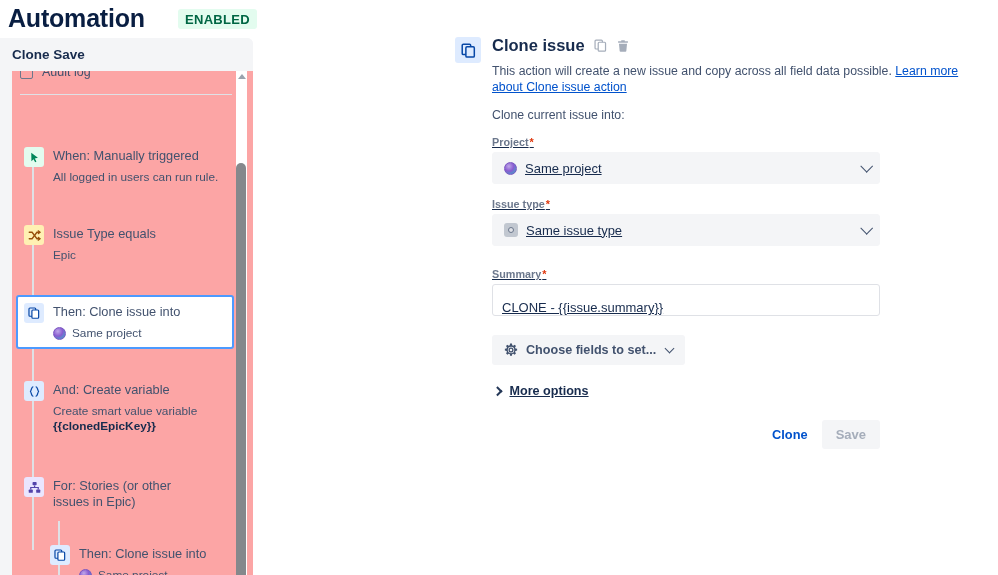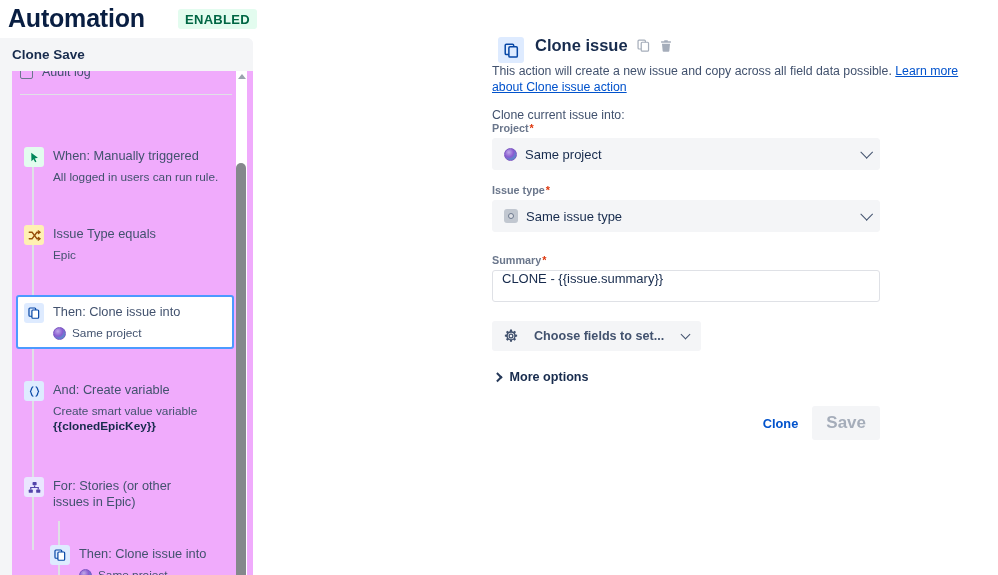--- a/index.html
+++ b/index.html
@@ -37,21 +37,21 @@
   }
   .left-header {
     position: absolute; left: 0; top: 0; width: 253px; height: 33px;
     padding: 9px 0 0 12px;
     font-size: 13.5px; font-weight: 600; color: #172B4D;
     background: #F4F5F7;
   }
   .tree-scroll {
     position: absolute; left: 12px; top: 33px;
     width: 241px; height: 504px;
-    background: #f0abfc;
+    background: #fca5a5;
     overflow: hidden;
   }
   .tree-inner { position: relative; width: 241px; height: 560px; }
 
   
   .audit-row {
     position: absolute; left: 8px; top: -6px;
     display: flex; align-items: center; gap: 9px;
     font-size: 12.5px; color: #42526E;
   }
@@ -123,40 +123,40 @@
     border-bottom: 5px solid #9AA3AE;
   }
   .sb-thumb {
     position: absolute; left: 236px; top: 125px;
     width: 10px; height: 448px;
     background: #85888C; border-radius: 5px;
   }
 
   
   .right-panel { position: absolute; left: 455px; top: 36px; width: 530px; }
-  .rp-head { display: flex; align-items: flex-start; gap: 11px; margin-left: 43px; }
+  .rp-head { display: flex; align-items: flex-start; gap: 11px; }
   .rp-badge {
     width: 26px; height: 26px; background: #DEEBFF; border-radius: 3px;
     display: flex; align-items: center; justify-content: center;
     margin-top: 1px;
   }
   .rp-title-row { display: flex; align-items: center; gap: 9px; }
   .rp-title { font-size: 16.5px; font-weight: 600; color: #172B4D; }
   .rp-desc {
     margin-left: 37px; 
     width: 468px;
     font-size: 12.3px; line-height: 16px; color: #42526E;
   }
   .link { color: #0052CC; }
   .rp-sub {
     margin-left: 37px; margin-top: 13px;
     font-size: 12.3px; color: #42526E;
   }
 
-  .form { margin-left: 37px; width: 388px; }
+  .form { margin-left: 37px; margin-top: 14px; width: 388px; text-decoration: underline; }
   .field-label {
     font-size: 10.8px; font-weight: 600; color: #6B778C;
     margin-bottom: 4px;
   }
   .req { color: #DE350B; margin-left: 1px; }
   .select-box {
     position: relative;
     height: 32px; background: #F4F5F7; border-radius: 3px;
     border: 1.5px solid #F4F5F7;
     display: flex; align-items: center; padding: 0 11px;
@@ -181,27 +181,27 @@
   .sq-icon i {
     display: block; width: 6px; height: 6px; border-radius: 50%;
     border: 1.4px solid #6B778C; background: #DFE1E6;
   }
   .spacer-sm { height: 14px; }
   .spacer-md { height: 22px; }
 
   .text-input {
     height: 32px; background: #FFFFFF;
     border: 1.4px solid #DFE1E6; border-radius: 3px;
-    display: flex; align-items: flex-start; padding: 0 9px;
+    display: flex; align-items: flex-end; padding: 0 9px;
     font-size: 13px; color: #172B4D;
   }
 
   .chooser {
     margin-top: 19px;
-    display: inline-flex; align-items: center; gap: 16px;
+    display: inline-flex; align-items: center; gap: 8px;
     height: 30px; padding: 0 12px;
     background: #F4F5F7; border-radius: 3px;
     font-size: 12.6px; font-weight: 600; color: #42526E;
   }
   .chev-sm {
     width: 7px; height: 7px;
     border-right: 1.7px solid #42526E;
     border-bottom: 1.7px solid #42526E;
     rotate: 45deg; margin-top: -3px; margin-left: 2px;
   }
@@ -222,21 +222,21 @@
     margin-left: 37px; margin-top: 22px;
     width: 388px;
     display: flex; justify-content: flex-end; align-items: center; gap: 6px;
   }
   .btn-cancel {
     font-size: 12.8px; font-weight: 600; color: #0052CC;
     padding: 7px 8px; background: transparent; border: none;
     border-radius: 3px; cursor: pointer;
   }
   .btn-save {
-    font-size: 17px; font-weight: 600; color: #A5ADBA;
+    font-size: 13px; font-weight: 600; color: #A5ADBA;
     padding: 7px 14px; background: #F4F5F7; border: none;
     border-radius: 3px;
   }
   svg { display: block; }
 </style>
 </head>
 <body>
 
 <div class="page">
 

